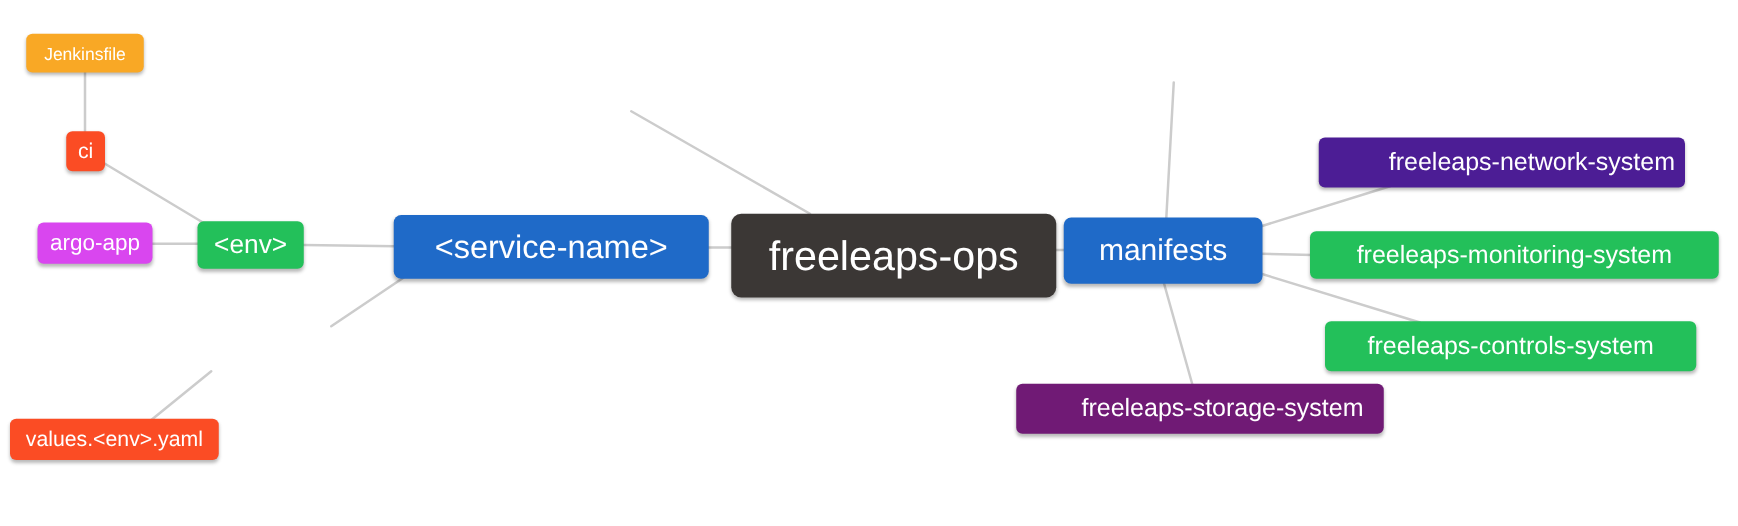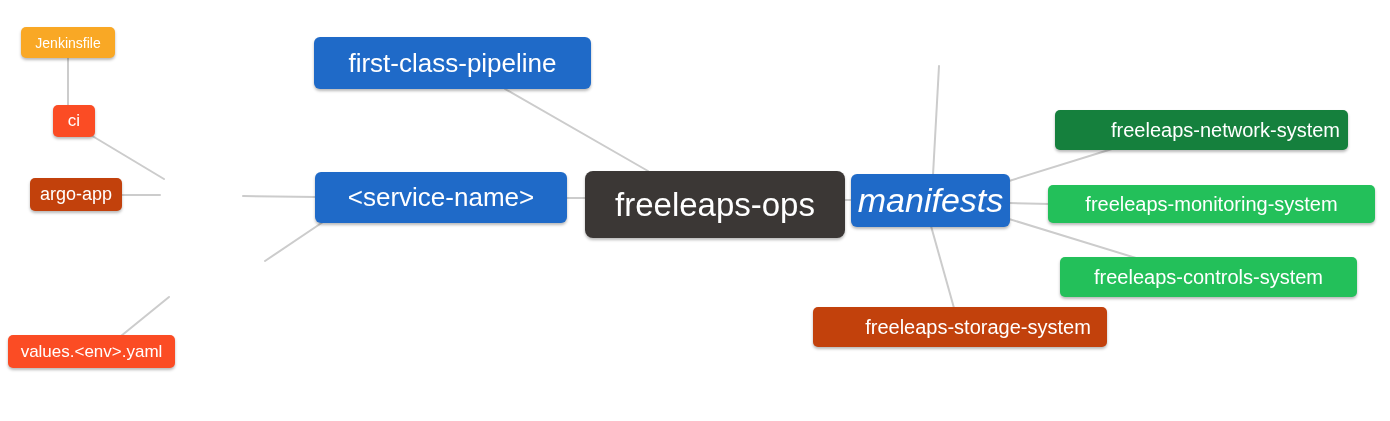--- a/index.html
+++ b/index.html
@@ -29,29 +29,29 @@
     justify-content: center;
     color: #ffffff;
     white-space: nowrap;
     border-radius: 5px;
     box-shadow: 0 2px 3px rgba(0,0,0,0.28);
     cursor: pointer;
     user-select: none;
   }
   
   #n-jenkinsfile { left: 21px;  top: 27px;  width: 94px;  height: 31px; font-size: 14px; }
-  #n-ci          { left: 53px;  top: 105px; width: 42px;  height: 32px; font-size: 17px; }
+  #n-ci          { left: 53px;  top: 105px; width: 31px;  height: 32px; font-size: 17px; }
   #n-argo-app    { left: 30px;  top: 178px; width: 92px;  height: 33px; font-size: 18px; }
   #n-env         { left: 158px; top: 177px; width: 85px;  height: 38px; font-size: 21px; }
   #n-helm-pkg    { left: 147px; top: 257px; width: 118px; height: 39px; font-size: 21px; }
   #n-values      { left: 8px;   top: 335px; width: 167px; height: 33px; font-size: 17px; text-align: center; }
   #n-pipeline    { left: 314px; top: 37px;  width: 277px; height: 52px; font-size: 26px; border-radius: 6px; }
   #n-service     { left: 315px; top: 172px; width: 252px; height: 51px; font-size: 26px; border-radius: 6px; }
   #n-ops         { left: 585px; top: 171px; width: 260px; height: 67px; font-size: 33px; border-radius: 8px; }
-  #n-manifests   { left: 851px; top: 174px; width: 159px; height: 53px; font-size: 34px; border-radius: 6px; font-style: italic; }
+  #n-manifests   { left: 851px; top: 174px; width: 159px; height: 53px; font-size: 24px; border-radius: 6px; }
   #n-devops      { left: 797px;  top: 31px;  width: 285px; height: 35px; font-size: 20px; }
   #n-network     { left: 1055px; top: 110px; width: 293px; height: 40px; font-size: 20px; }
   #n-monitoring  { left: 1048px; top: 185px; width: 327px; height: 38px; font-size: 20px; }
   #n-controls    { left: 1060px; top: 257px; width: 297px; height: 40px; font-size: 20px; }
   #n-storage     { left: 813px;  top: 307px; width: 294px; height: 40px; font-size: 20px; }
 </style>
 </head>
 <body>
 
 <div class="canvas">
@@ -70,36 +70,36 @@
     <line x1="1009" y1="181" x2="1112" y2="149"></line>
     <line x1="1009" y1="203" x2="1050" y2="204"></line>
     <line x1="1009" y1="219" x2="1136" y2="258"></line>
     <line x1="931" y1="226" x2="954" y2="308"></line>
   </svg>
 
   <div class="node" id="n-jenkinsfile" style="background-color: rgb(249, 168, 37);">Jenkinsfile</div>
 
   <div class="node" id="n-ci" style="background-color: rgb(251, 76, 36);">ci</div>
 
-  <div class="node" id="n-argo-app" style="background-color: #c2410c;">argo-app</div>
+  <div class="node" id="n-argo-app" style="background-color: #d946ef;">argo-app</div>
 
+  <div class="node" id="n-env" style="background-color: rgb(35, 192, 90);">&lt;env&gt;</div>
 
 
   <div class="node" id="n-values" style="background-color: rgb(251, 76, 36);">values.&lt;env&gt;.yaml</div>
 
-  <div class="node" id="n-pipeline" style="background-color: rgb(31, 106, 200);">first-class-pipeline</div>
 
   <div class="node" id="n-service" style="background-color: rgb(31, 106, 200);">&lt;service-name&gt;</div>
 
   <div class="node" id="n-ops" style="background-color: rgb(59, 55, 53);">freeleaps-ops</div>
 
   <div class="node" id="n-manifests" style="background-color: rgb(31, 106, 200);">manifests</div>
 
 
-  <div class="node" id="n-network" style="background-color: #15803d; padding-left: 48px;">freeleaps-network-system</div>
+  <div class="node" id="n-network" style="background-color: #4c1d95; padding-left: 48px;">freeleaps-network-system</div>
 
   <div class="node" id="n-monitoring" style="background-color: rgb(35, 192, 90);">freeleaps-monitoring-system</div>
 
   <div class="node" id="n-controls" style="background-color: rgb(35, 192, 90);">freeleaps-controls-system</div>
 
-  <div class="node" id="n-storage" style="background-color: #c2410c; padding-left: 36px;">freeleaps-storage-system</div>
+  <div class="node" id="n-storage" style="background-color: #701a75; padding-left: 36px;">freeleaps-storage-system</div>
 
 </div>
 
 </body></html>

